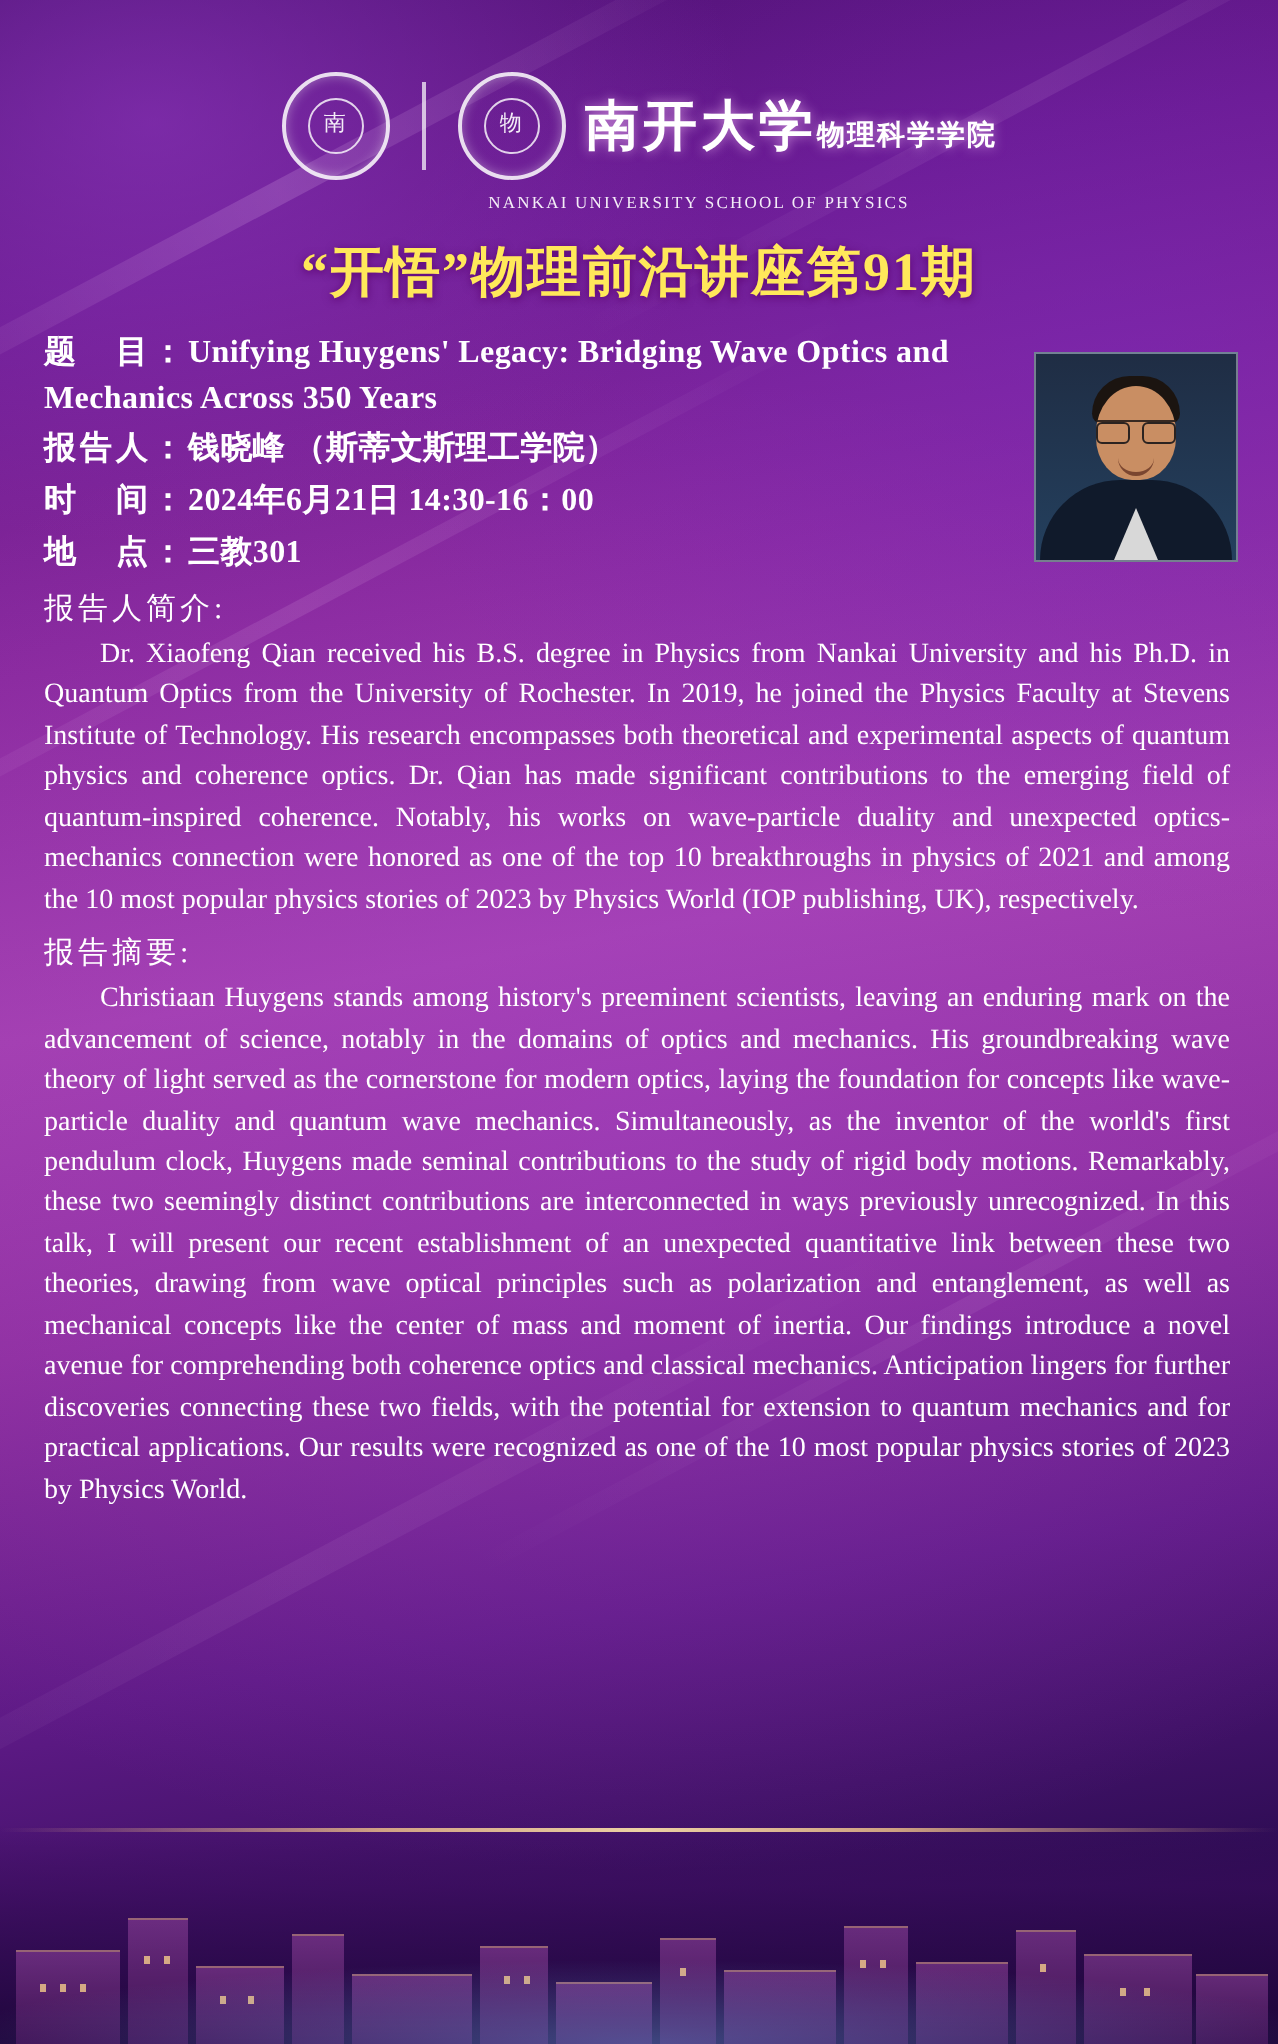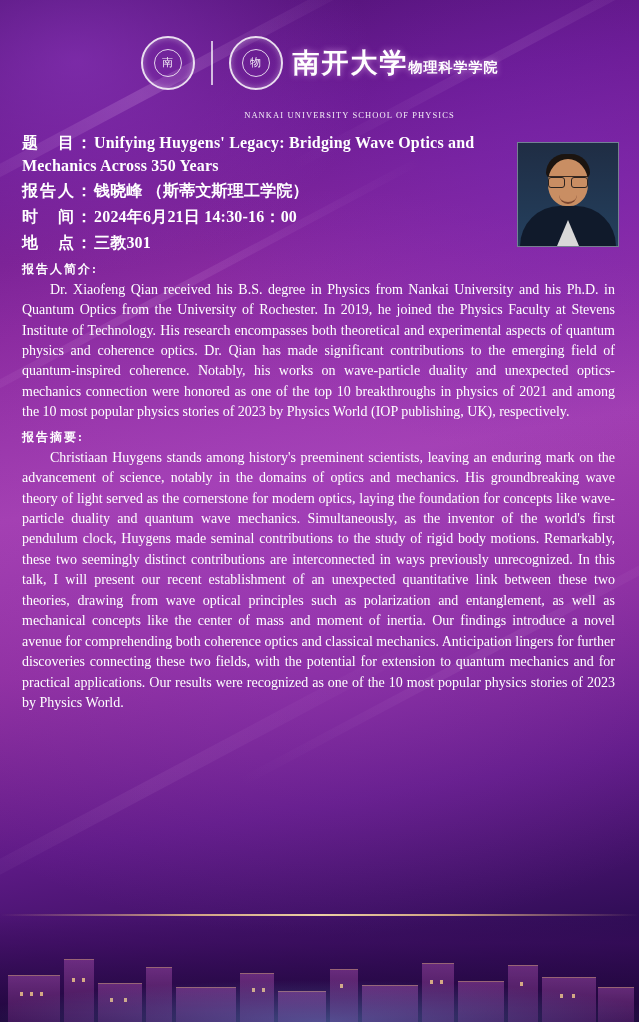--- a/index.html
+++ b/index.html
@@ -78,21 +78,21 @@
     text-shadow: 0 0 6px rgba(255,200,255,0.6);
   }
   .school-zh .small {
     font-size: 14px;
     letter-spacing: 1px;
   }
   .school-en {
     font-size: 8.5px;
     letter-spacing: 1.1px;
     color: rgba(255,255,255,0.92);
-    margin-top: 18px;
+    margin-top: 4px;
     margin-left: 60px;
   }
   .lecture-title {
     margin-top: 12px;
     font-size: 27px;
     font-weight: bold;
     color: #ffe85a;
     letter-spacing: 1px;
     text-shadow: 0 1px 4px rgba(90,0,110,0.9);
   }
@@ -156,22 +156,22 @@
     width:96px; height:40px; border-radius:40px 40px 0 0;
     background:#101a2b;
   }
   .portrait .collar {
     position:absolute; left:50%; bottom:0; transform:translateX(-50%);
     width:22px; height:26px; background:#d8d8d8;
     clip-path: polygon(50% 0, 100% 100%, 0 100%);
   }
 
   .section-label {
-    font-size: 12px;
-    font-weight: bold;
+    font-size: 15px;
+    font-weight: normal;
     letter-spacing: 2px;
     margin-top: 6px;
     margin-bottom: 2px;
   }
   p.para {
     margin: 0 0 6px 0;
     text-align: justify;
     text-indent: 2em;
     font-size: 14px;
     line-height: 1.46;
@@ -221,20 +221,21 @@
       </div>
       <div class="divider-bar"></div>
       <div class="seal">
         <div class="seal-core">物</div>
       </div>
       <div class="school-zh">
         <span>南开大学</span><span class="small">物理科学学院</span>
       </div>
     </div>
     <div class="school-en">NANKAI UNIVERSITY SCHOOL OF PHYSICS</div>
+    <div class="lecture-title">“开悟”物理前沿讲座第91期</div>
   </div>
 
   <div class="content">
 
     <div class="portrait">
       <div class="bg"></div>
       <div class="body"></div>
       <div class="collar"></div>
       <div class="hair"></div>
       <div class="head"></div>

